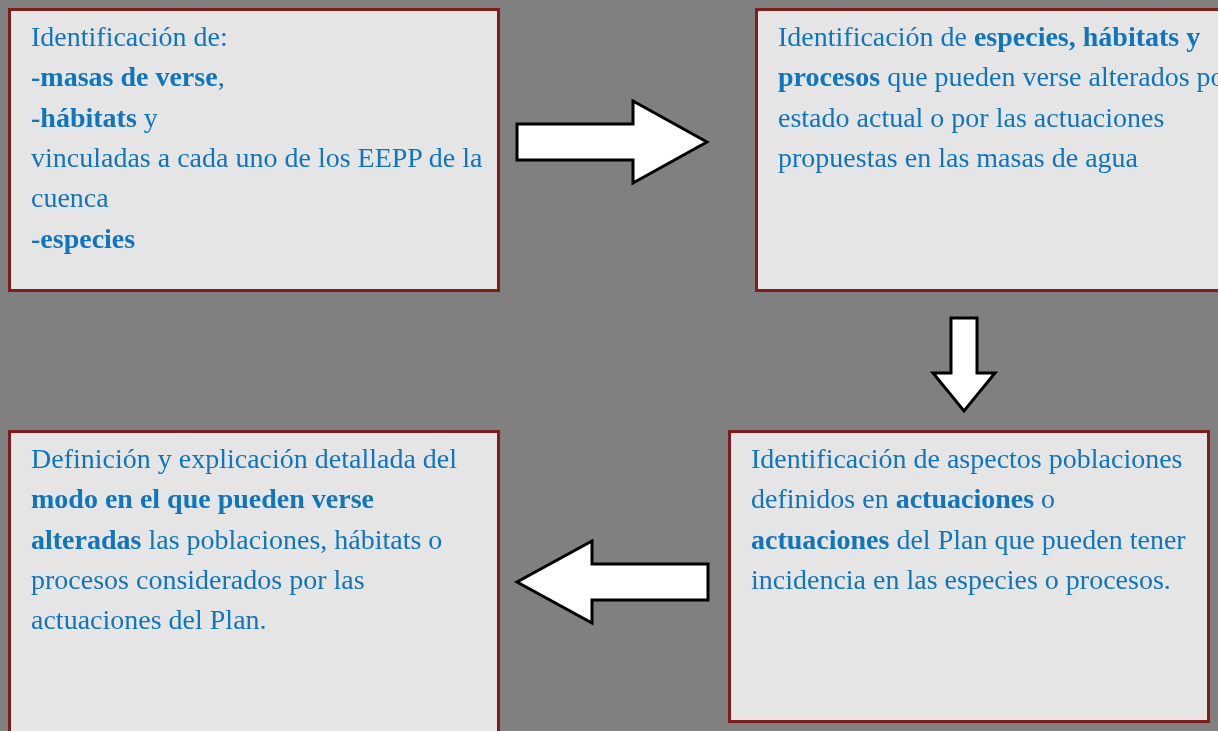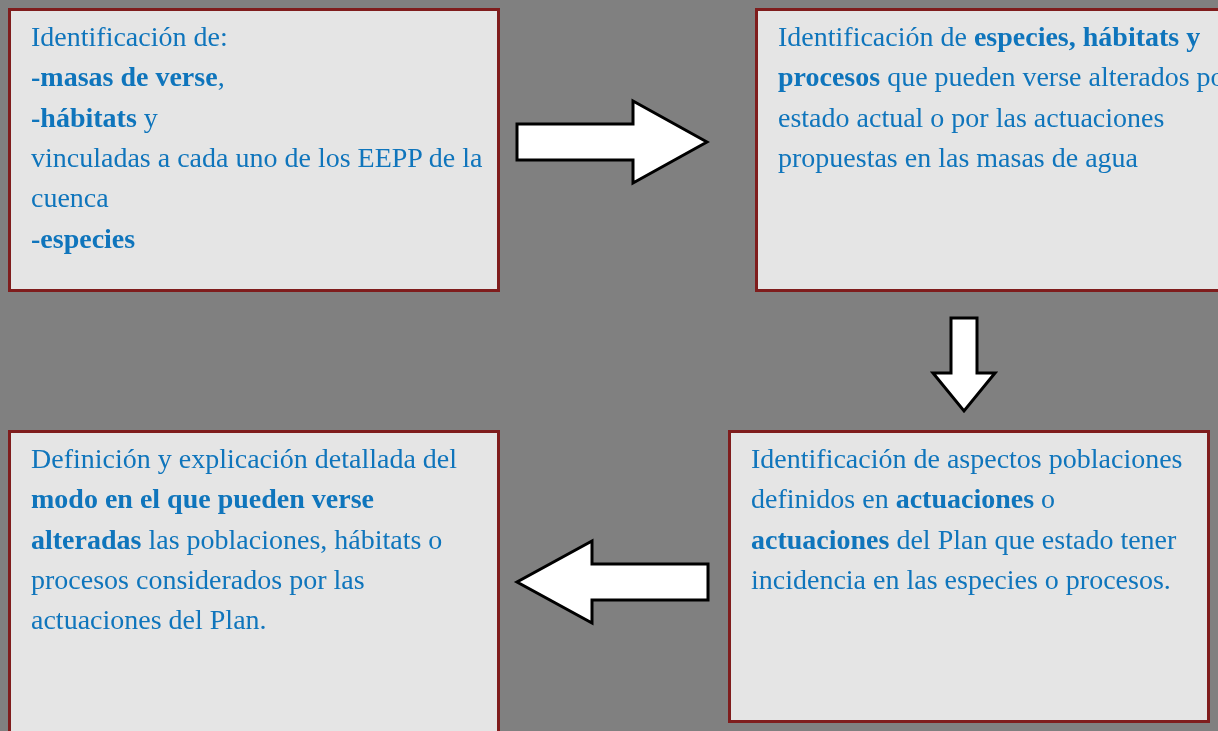--- a/index.html
+++ b/index.html
@@ -57,21 +57,21 @@
   </div>
 
   <div class="arrow" style="left:930px; top:316px; width:68px; height:98px;">
     <svg viewBox="0 0 68 98" xmlns="http://www.w3.org/2000/svg">
       <polygon points="21,2 47,2 47,57 65,57 34,95 3,57 21,57" fill="#ffffff" stroke="#000000" stroke-width="3" stroke-linejoin="miter"></polygon>
     </svg>
   </div>
 
   <div class="box" style="left:728px; top:430px; width:482px; height:293px;">
     <div>
-        <div class="seg-line"><span>Identificación de aspectos poblaciones definidos en </span><span class="bold">actuaciones</span><span> o </span><span class="bold">actuaciones</span><span> del Plan que estado tener incidencia en las especies o procesos.</span></div>
+        <div class="seg-line"><span>Identificación de aspectos poblaciones definidos en </span><span class="bold">actuaciones</span><span> o </span><span class="bold">actuaciones</span><span> del Plan que pueden tener incidencia en las especies o procesos.</span></div>
       </div>
   </div>
 
   <div class="arrow" style="left:513px; top:538px; width:197px; height:88px;">
     <svg viewBox="0 0 197 88" xmlns="http://www.w3.org/2000/svg">
       <polygon points="195,26 79,26 79,3 4,44 79,85 79,62 195,62" fill="#ffffff" stroke="#000000" stroke-width="3" stroke-linejoin="miter"></polygon>
     </svg>
   </div>
 
   <div class="box" style="left:8px; top:430px; width:492px; height:316px;">

